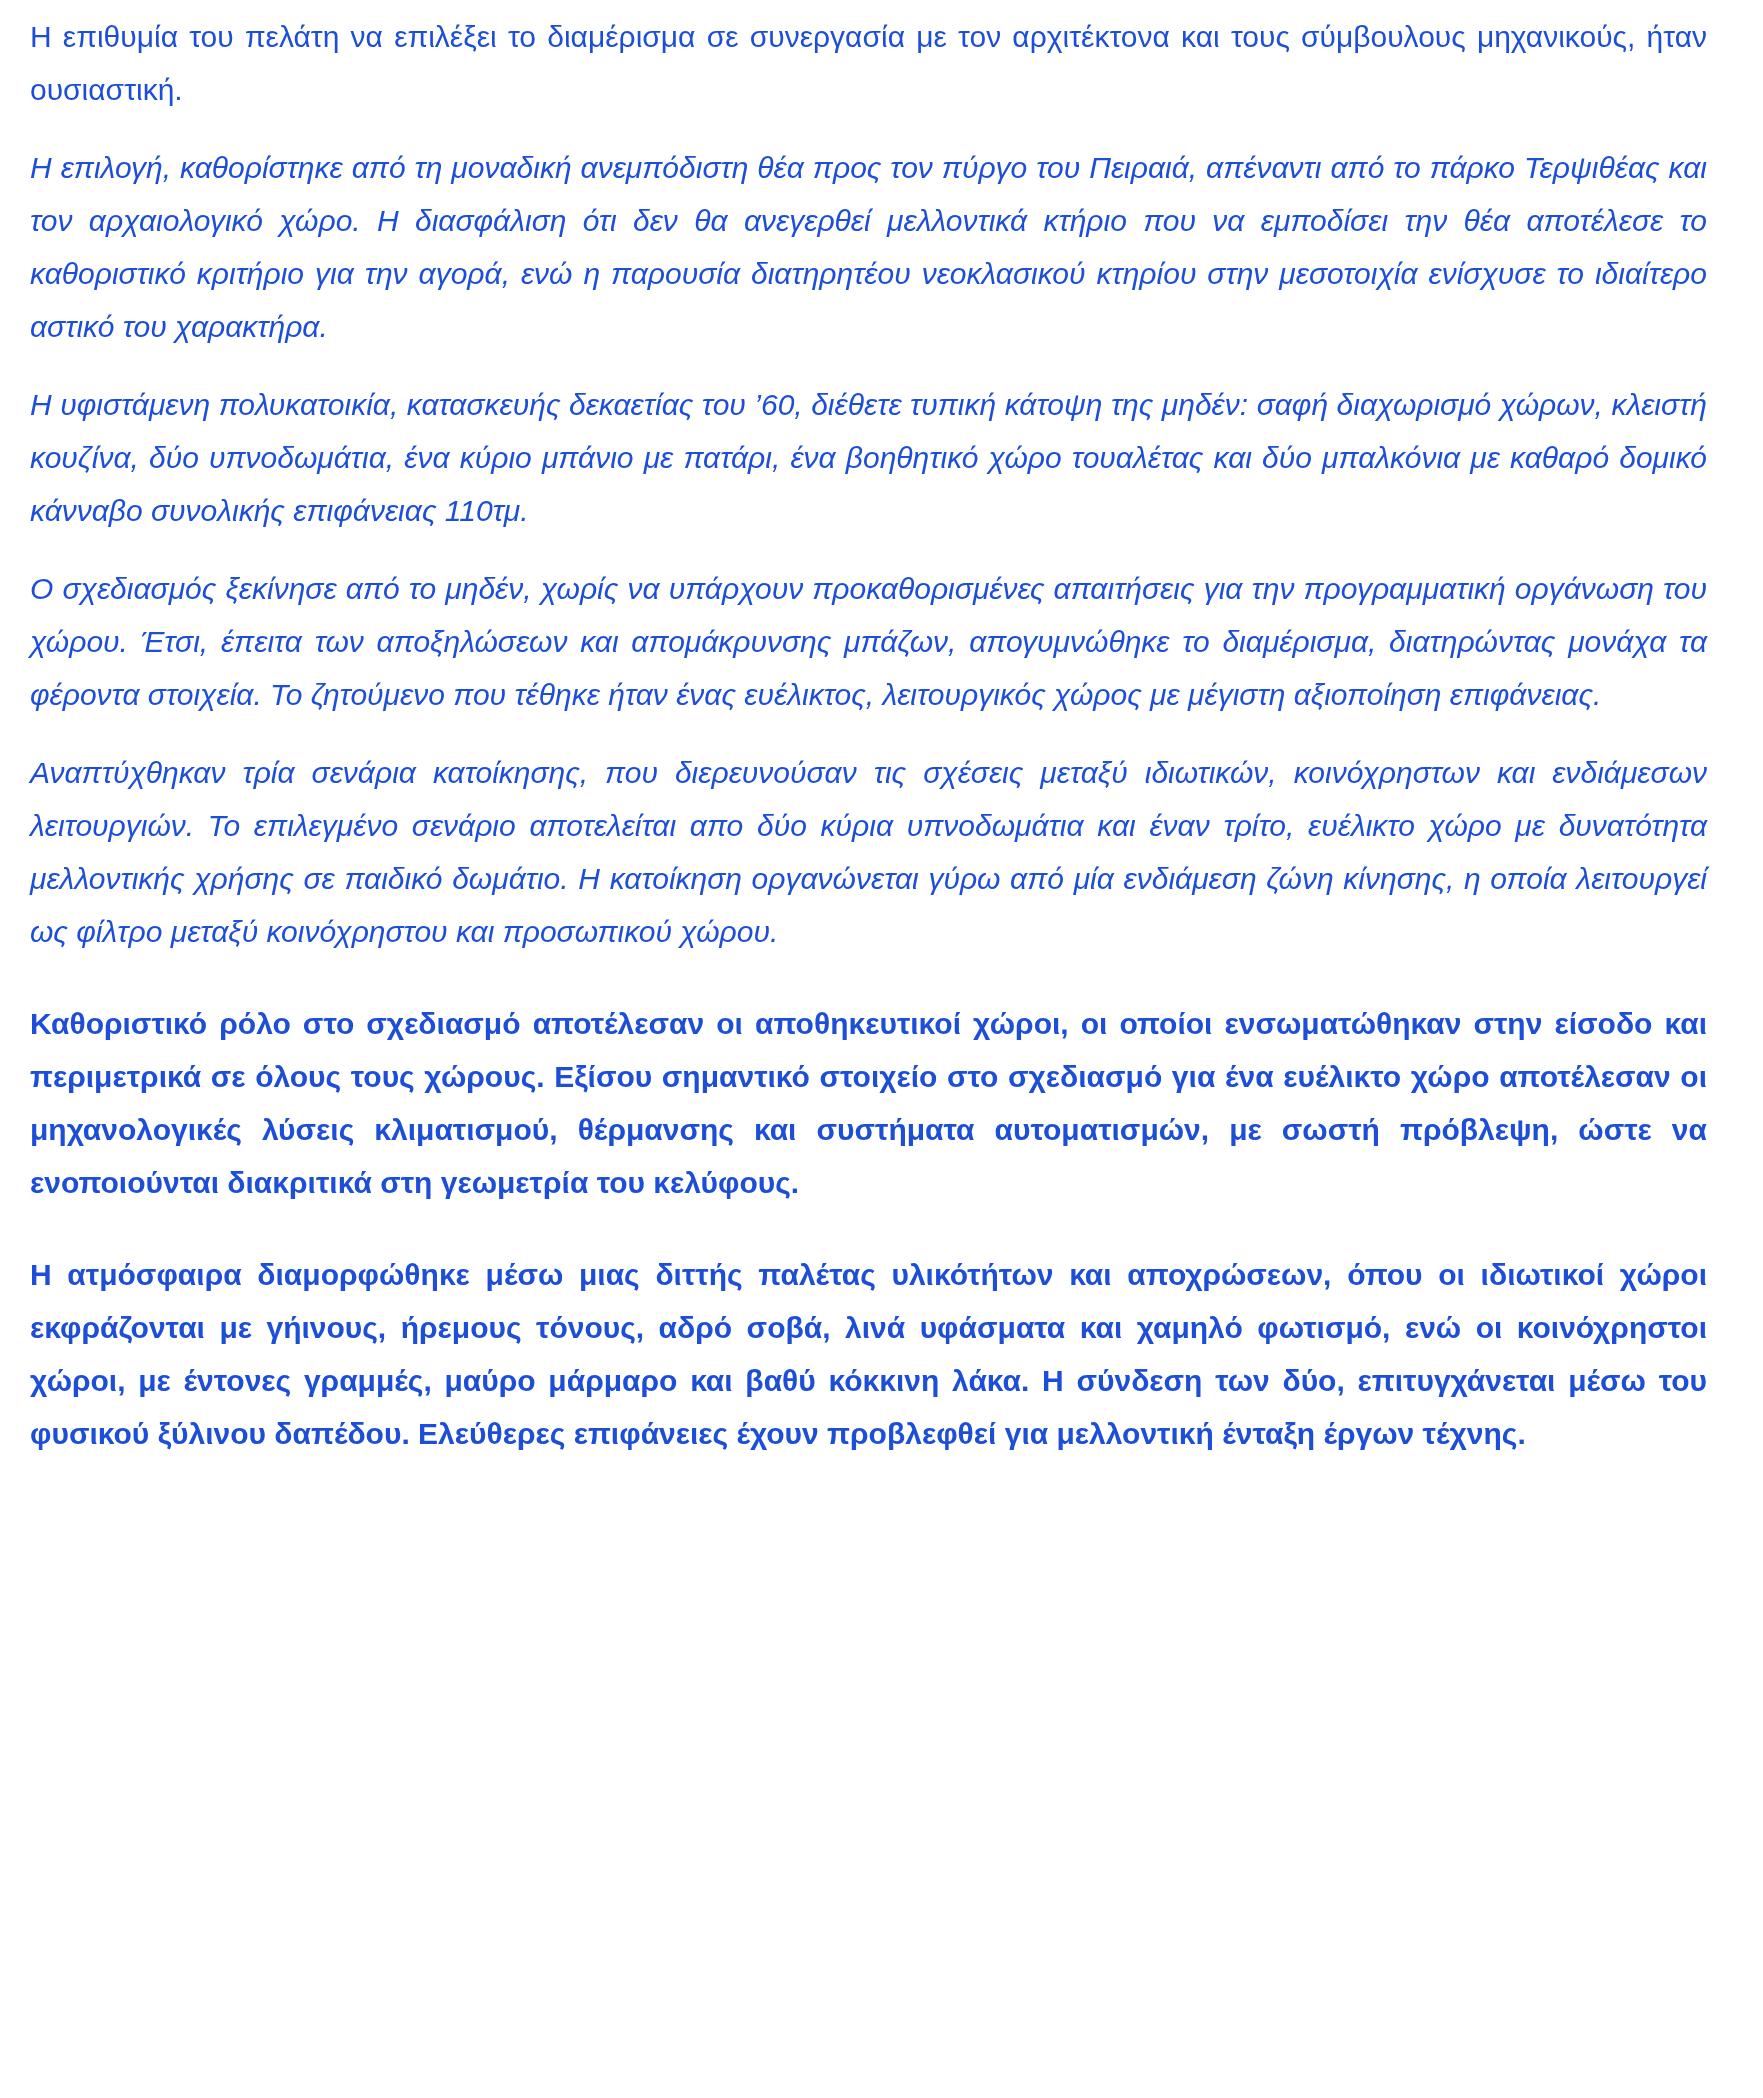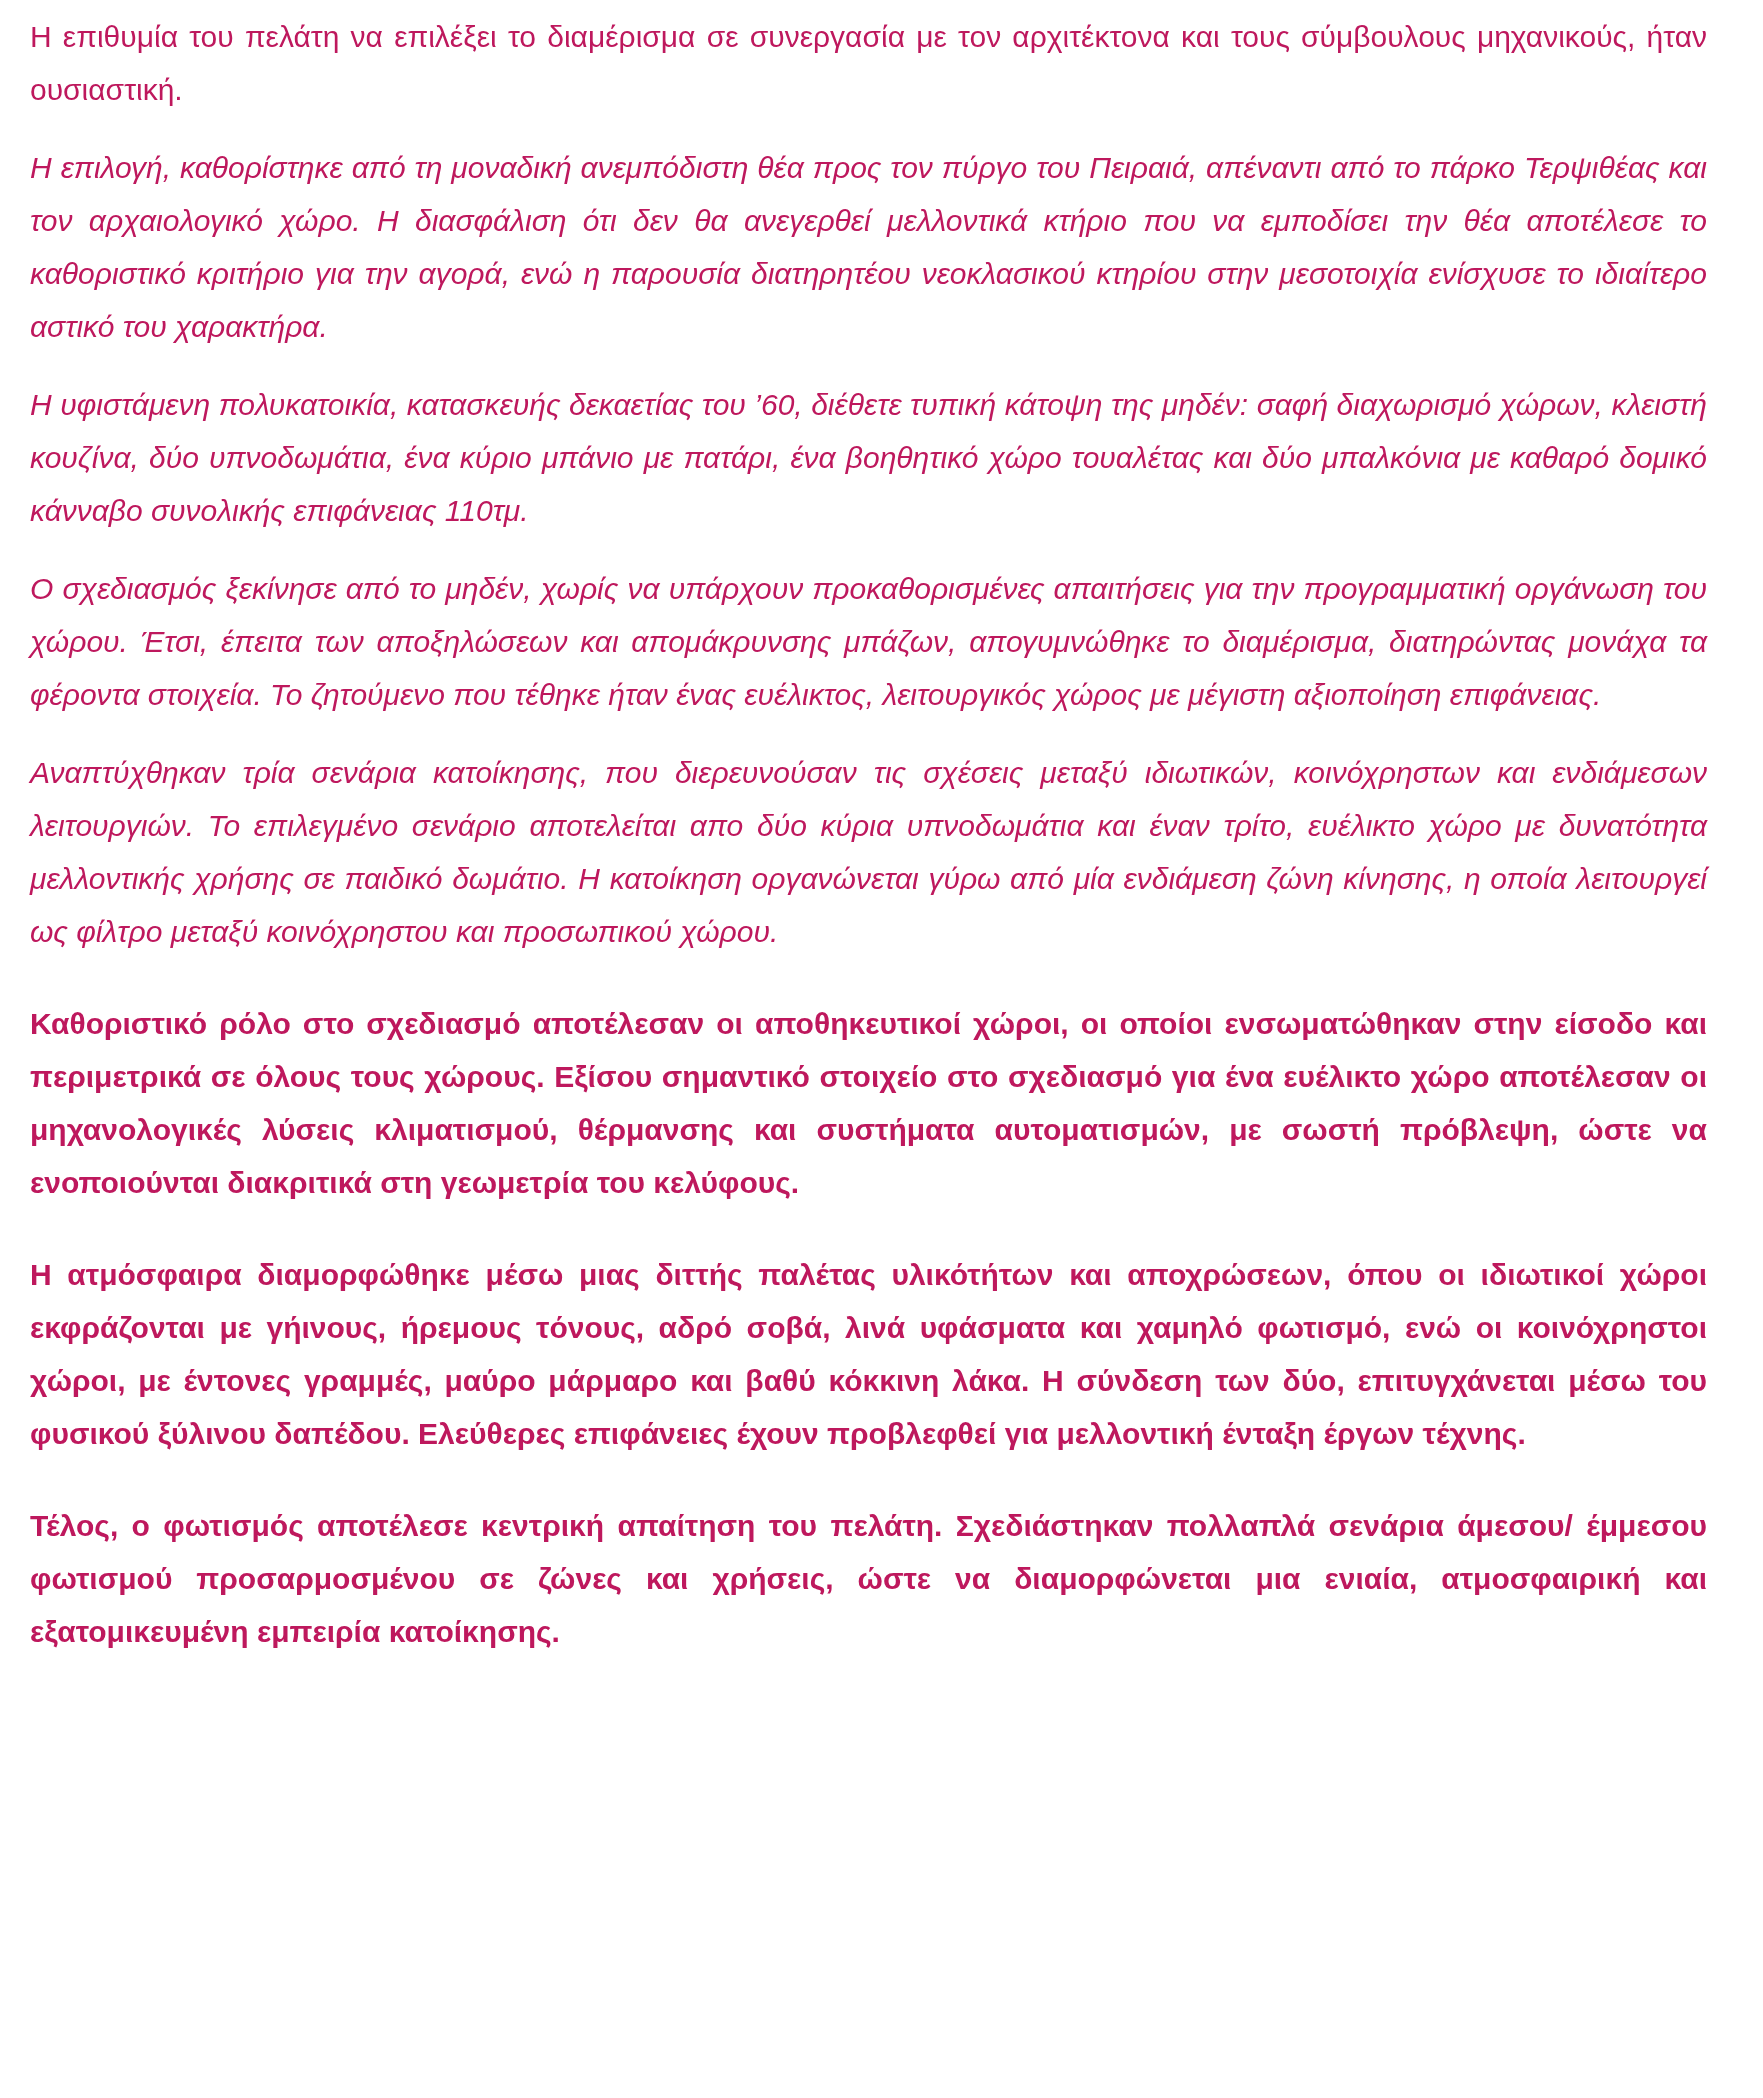--- a/index.html
+++ b/index.html
@@ -11,21 +11,21 @@
       width: 1763px;
       height: 2098px;
       overflow: hidden;
       position: relative;
     }
     .doc {
       position: absolute;
       left: 30px;
       top: 10px;
       width: 1677px;
-      color: #be185d;
+      color: #1d4ed8;
       font-family: "Liberation Sans", sans-serif;
       font-size: 30px;
       line-height: 53px;
     }
     .doc p {
       margin: 0;
       text-align: justify;
       word-spacing: 0px;
     }
     .doc p.gap-a { margin-top: 25px; font-style: italic; }
@@ -35,15 +35,14 @@
 <body>
 
 <div class="doc">
   <p>Η επιθυμία του πελάτη να επιλέξει το διαμέρισμα σε συνεργασία με τον αρχιτέκτονα και τους σύμβουλους μηχανικούς, ήταν  ουσιαστική.</p>
   <p class="gap-a">Η επιλογή, καθορίστηκε από τη μοναδική ανεμπόδιστη θέα προς τον πύργο του Πειραιά, απέναντι από το πάρκο Τερψιθέας και τον αρχαιολογικό χώρο. Η διασφάλιση ότι δεν θα ανεγερθεί μελλοντικά κτήριο που να εμποδίσει την θέα αποτέλεσε το καθοριστικό κριτήριο για την αγορά, ενώ η παρουσία διατηρητέου νεοκλασικού κτηρίου στην μεσοτοιχία ενίσχυσε το ιδιαίτερο αστικό του χαρακτήρα.</p>
   <p class="gap-a">Η υφιστάμενη πολυκατοικία, κατασκευής δεκαετίας του ’60, διέθετε τυπική κάτοψη της μηδέν: σαφή διαχωρισμό χώρων, κλειστή κουζίνα, δύο υπνοδωμάτια, ένα κύριο μπάνιο με πατάρι, ένα βοηθητικό χώρο τουαλέτας και δύο μπαλκόνια με καθαρό δομικό κάνναβο συνολικής επιφάνειας 110τμ.</p>
   <p class="gap-a">Ο σχεδιασμός ξεκίνησε από το μηδέν, χωρίς να υπάρχουν προκαθορισμένες απαιτήσεις για την προγραμματική οργάνωση του χώρου. Έτσι, έπειτα των αποξηλώσεων και απομάκρυνσης μπάζων, απογυμνώθηκε το διαμέρισμα, διατηρώντας μονάχα τα φέροντα στοιχεία. Το ζητούμενο που τέθηκε ήταν ένας ευέλικτος, λειτουργικός χώρος με μέγιστη αξιοποίηση επιφάνειας.</p>
   <p class="gap-a">Αναπτύχθηκαν τρία σενάρια κατοίκησης, που διερευνούσαν τις σχέσεις μεταξύ ιδιωτικών, κοινόχρηστων και ενδιάμεσων λειτουργιών. Το επιλεγμένο σενάριο αποτελείται απο δύο κύρια υπνοδωμάτια και έναν τρίτο, ευέλικτο χώρο με δυνατότητα μελλοντικής χρήσης σε παιδικό δωμάτιο. Η κατοίκηση οργανώνεται γύρω από μία ενδιάμεση ζώνη κίνησης, η οποία λειτουργεί ως φίλτρο μεταξύ κοινόχρηστου και προσωπικού χώρου.</p>
   <p class="gap-b">Καθοριστικό ρόλο στο σχεδιασμό αποτέλεσαν οι αποθηκευτικοί χώροι, οι οποίοι ενσωματώθηκαν στην είσοδο και περιμετρικά σε όλους τους χώρους. Εξίσου σημαντικό στοιχείο στο σχεδιασμό για ένα ευέλικτο χώρο αποτέλεσαν οι μηχανολογικές λύσεις κλιματισμού, θέρμανσης και συστήματα αυτοματισμών, με σωστή πρόβλεψη, ώστε να ενοποιούνται διακριτικά στη γεωμετρία του κελύφους.</p>
   <p class="gap-b">Η ατμόσφαιρα διαμορφώθηκε μέσω μιας διττής παλέτας υλικότήτων και αποχρώσεων, όπου οι ιδιωτικοί χώροι εκφράζονται με γήινους, ήρεμους τόνους, αδρό σοβά, λινά υφάσματα και χαμηλό φωτισμό, ενώ οι κοινόχρηστοι χώροι, με έντονες γραμμές, μαύρο μάρμαρο και βαθύ κόκκινη λάκα. Η σύνδεση των δύο, επιτυγχάνεται μέσω του φυσικού ξύλινου δαπέδου. Ελεύθερες επιφάνειες έχουν προβλεφθεί για μελλοντική ένταξη έργων τέχνης.</p>
-  <p class="gap-b">Τέλος, ο φωτισμός αποτέλεσε κεντρική απαίτηση του πελάτη. Σχεδιάστηκαν πολλαπλά σενάρια άμεσου/ έμμεσου φωτισμού προσαρμοσμένου σε ζώνες και χρήσεις, ώστε να διαμορφώνεται μια ενιαία, ατμοσφαιρική και εξατομικευμένη εμπειρία κατοίκησης.</p>
 </div>
 
 
 </body></html>

